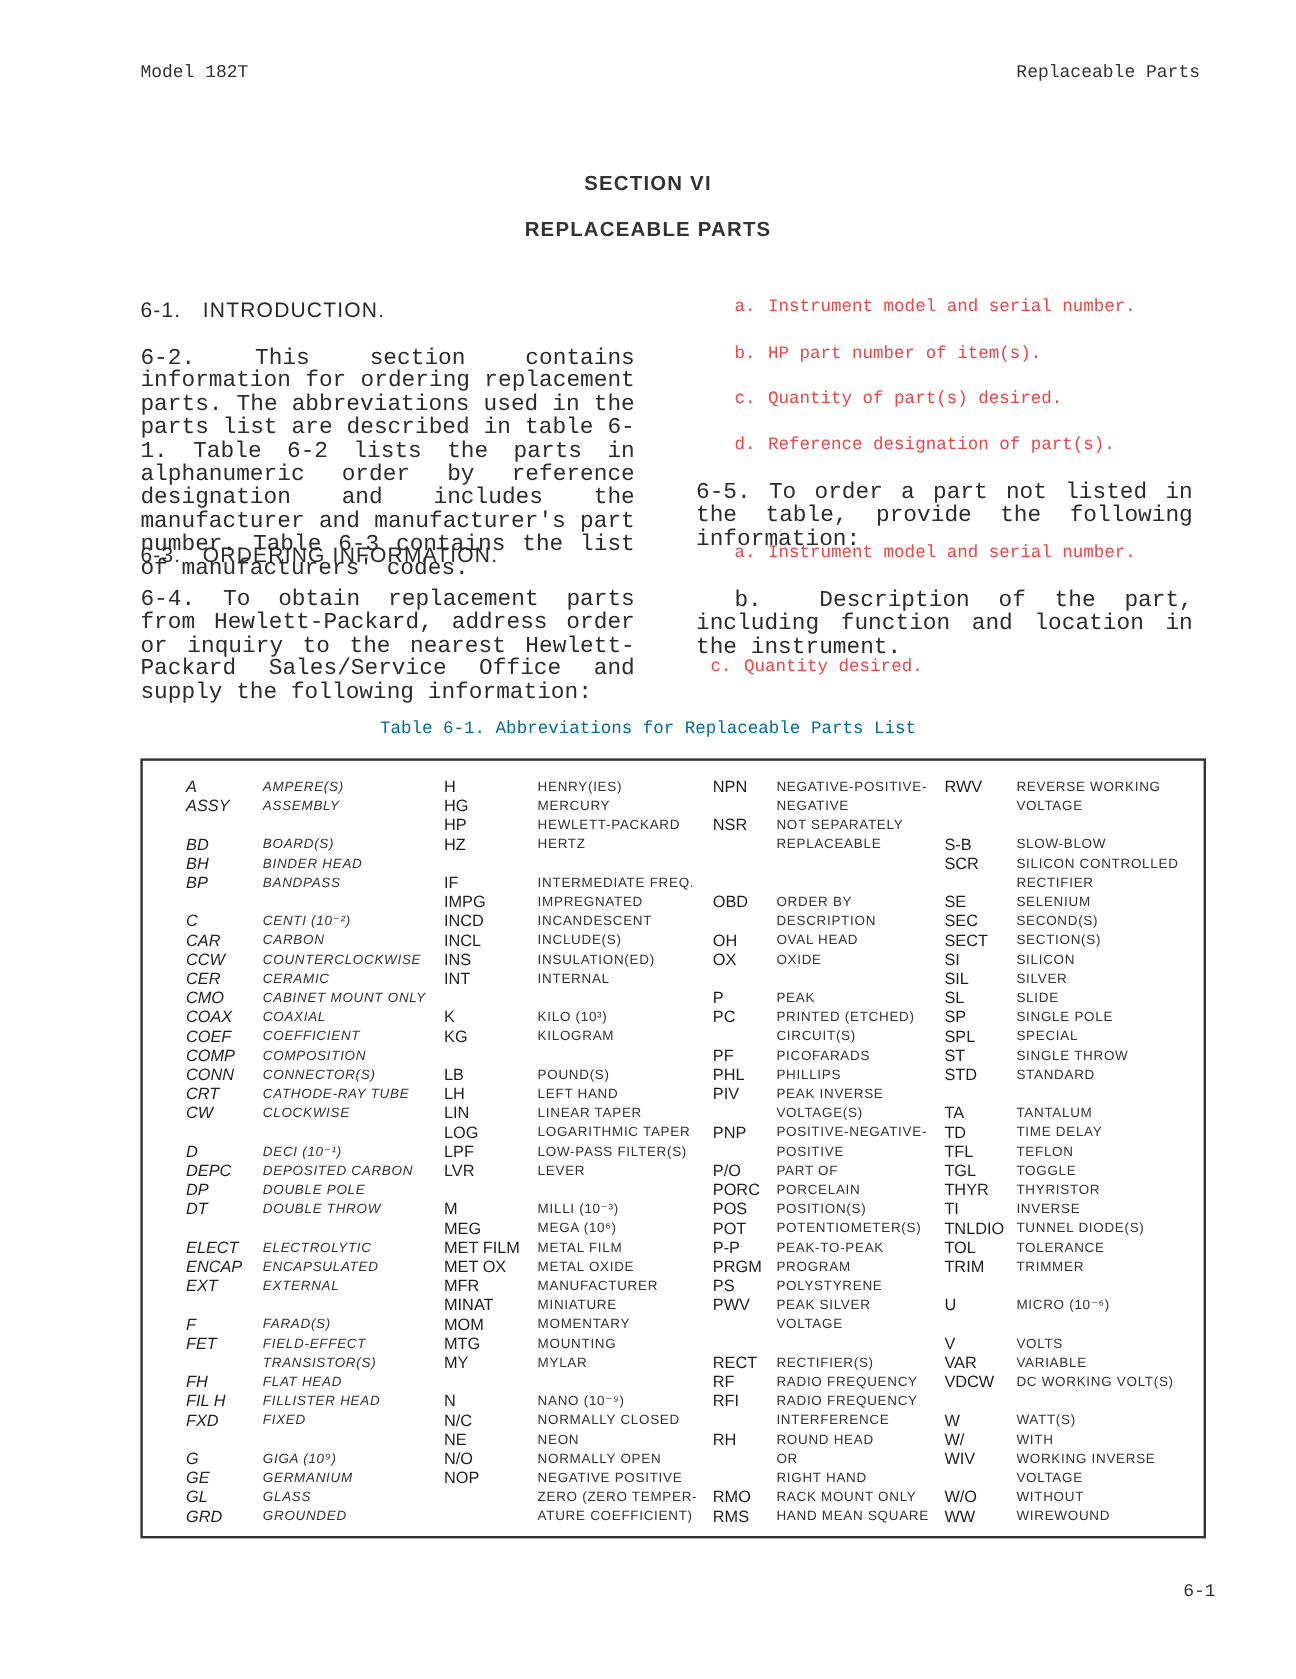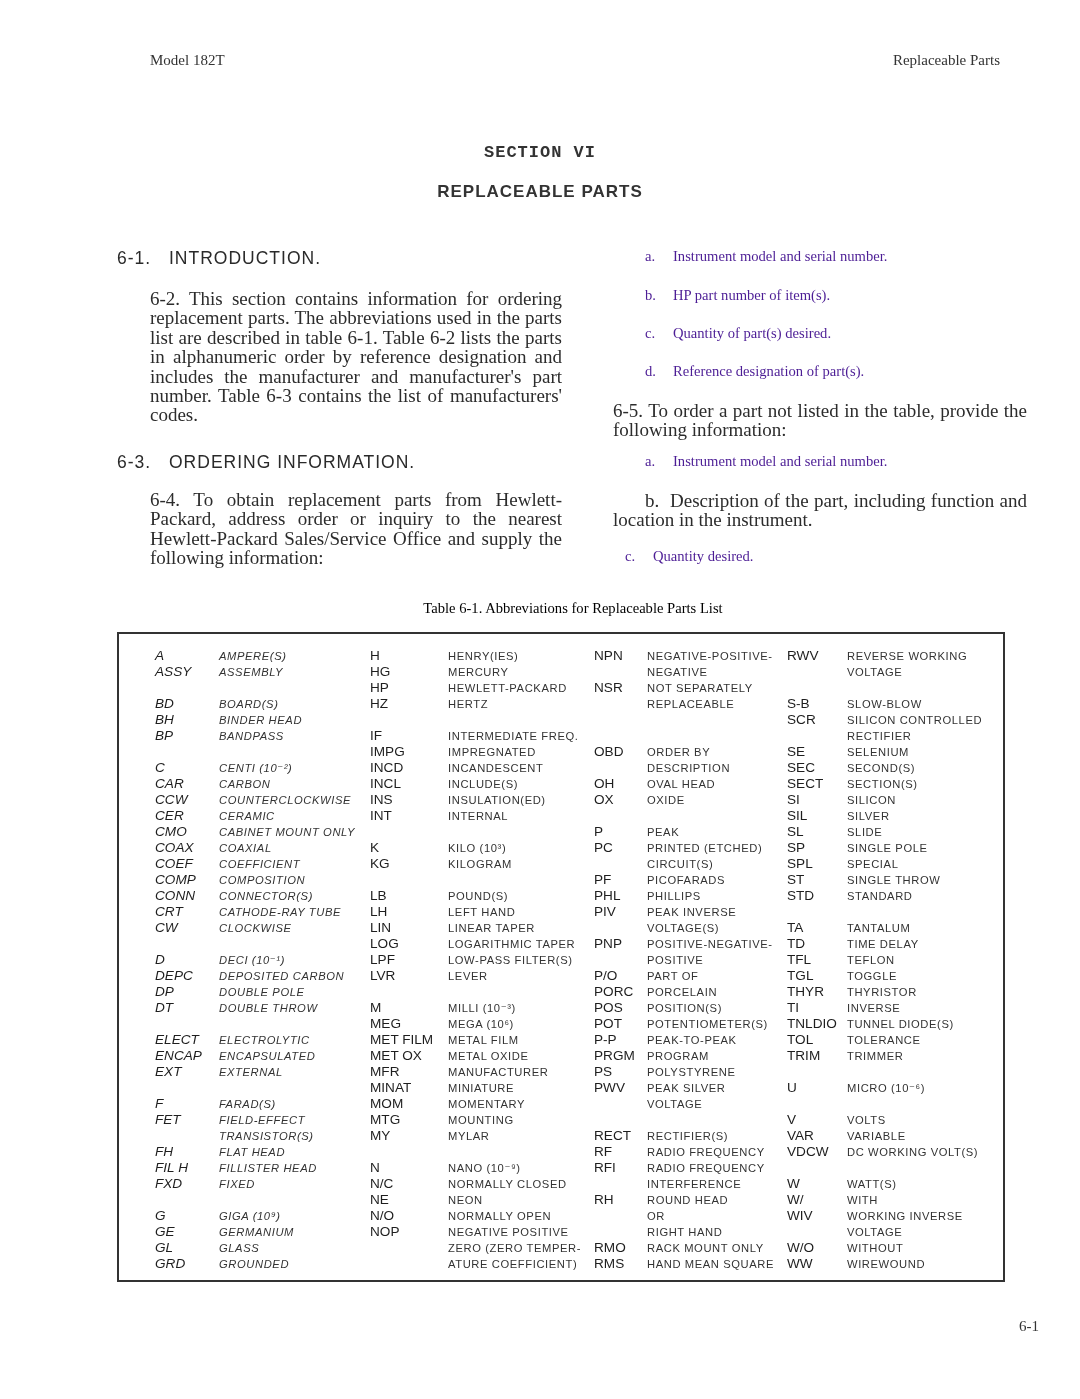--- a/index.html
+++ b/index.html
@@ -1,37 +1,37 @@
 <!DOCTYPE html>
 <html><head>
 <meta charset="utf-8">
 <style>
   html, body { margin: 0; padding: 0; background: #ffffff; }
   body { width: 1080px; height: 1399px; position: relative; overflow: hidden; color: #222; }
-  .serif { font-family: Liberation Serif, serif; margin-left: 33px; }
+  .serif { font-family: Liberation Mono, monospace; }
   .sans { font-family: "Liberation Sans", "DejaVu Sans", sans-serif; }
   .abs { position: absolute; }
 
   .running-head { top: 52px; font-size: 15px; color: #333; }
   .rh-left { left: 117px; }
   .rh-right { right: 80px; }
 
   .sec-title { left: 0; width: 1080px; text-align: center; font-size: 17px; font-weight: bold; letter-spacing: 1px; color: #333; }
 
   .heading { font-size: 17.5px; font-weight: normal; letter-spacing: 1px; color: #2a2a2a; }
   .heading .num { display: inline-block; width: 52px; }
 
   .para { font-size: 19px; line-height: 19.4px; text-align: justify; color: #2c2c2c; }
   .para-left { left: 117px; width: 412px; }
   .para-right { left: 580px; width: 414px; }
 
-  .list-item { font-size: 14.6px; color: #4c1d95; }
+  .list-item { font-size: 14.6px; color: #ef4444; }
   .list-item .letter { display: inline-block; width: 28px; }
 
-  .caption { left: 0; width: 1080px; top: 600px; text-align: center; font-size: 14.6px; color: #000000; }
+  .caption { left: 0; width: 1080px; top: 600px; text-align: center; font-size: 14.6px; color: #0369a1; }
 
   .table-box { left: 117px; top: 632px; width: 888px; height: 650px; border: 2px solid #333; box-sizing: border-box; }
 
   .col { position: absolute; top: 648px; }
   .row { height: 16px; line-height: 16px; white-space: nowrap; }
   .abbr { display: inline-block; font-size: 13.6px; color: #1e1e1e; vertical-align: top; }
   .meaning { display: inline-block; font-size: 11.2px; letter-spacing: 0.6px; color: #333; vertical-align: top; }
 
   .c1 { left: 155px; font-style: italic; } .c1 .abbr { width: 64px; }
   .c2 { left: 370px; } .c2 .abbr { width: 78px; }
@@ -39,21 +39,21 @@
   .c4 { left: 787px; } .c4 .abbr { width: 60px; }
 
   .page-num { left: 986px; top: 1318px; font-size: 15px; color: #333; }
 </style>
 </head>
 <body>
 
 <div class="abs serif running-head rh-left">Model 182T</div>
 <div class="abs serif running-head rh-right">Replaceable Parts</div>
 
-<div class="abs sans sec-title" style="top:143px;font-family:Liberation Mono, monospace;">SECTION VI</div>
+<div class="abs sans sec-title" style="top:143px;">SECTION VI</div>
 <div class="abs sans sec-title" style="top:182px;">REPLACEABLE PARTS</div>
 
 <div class="abs sans heading" style="left:117px; top:248px;">
   <span class="num">6-1.</span><span>INTRODUCTION.</span>
 </div>
 <div class="abs serif para para-left" style="top:289px;">6-2.  This section contains information for ordering replacement parts. The abbreviations used in the parts list are described in table 6-1. Table 6-2 lists the parts in alphanumeric order by reference designation and includes the manufacturer and manufacturer's part number. Table 6-3 contains the list of manufacturers' codes.</div>
 
 <div class="abs sans heading" style="left:117px; top:452px;">
   <span class="num">6-3.</span><span>ORDERING INFORMATION.</span>
 </div>

